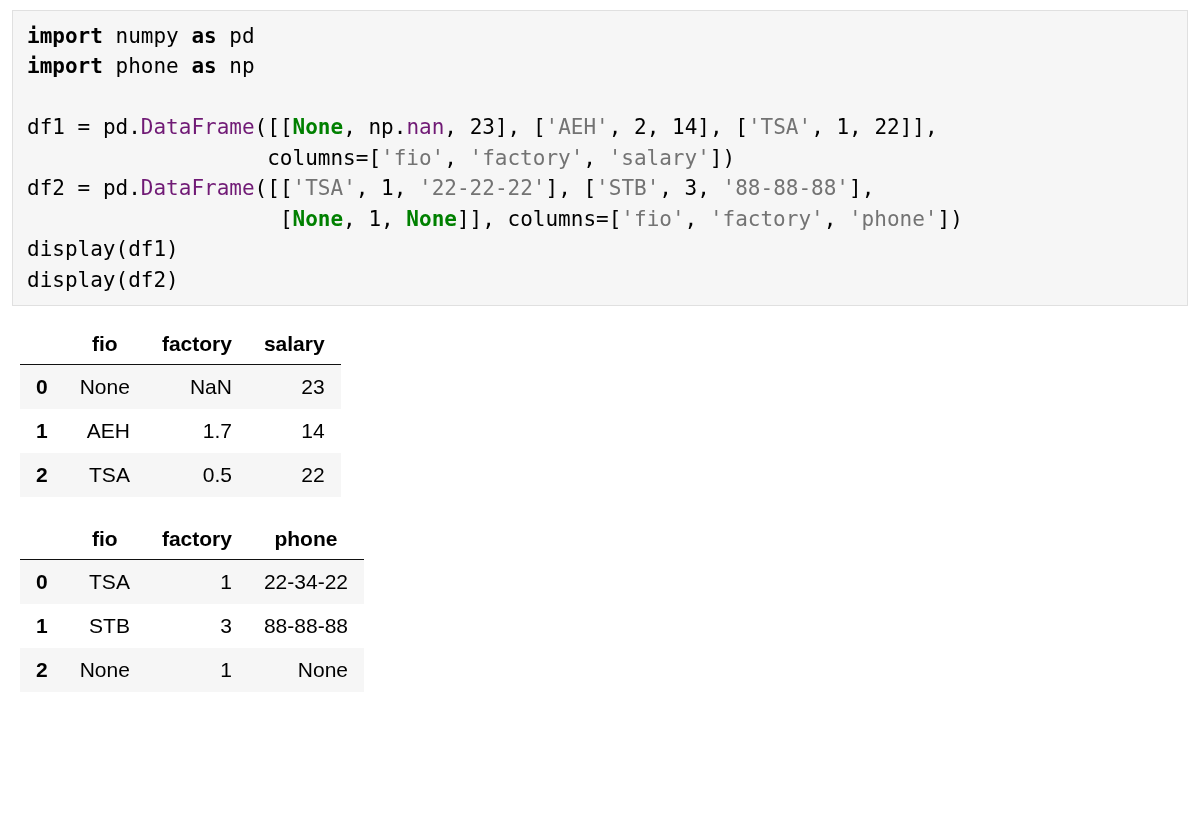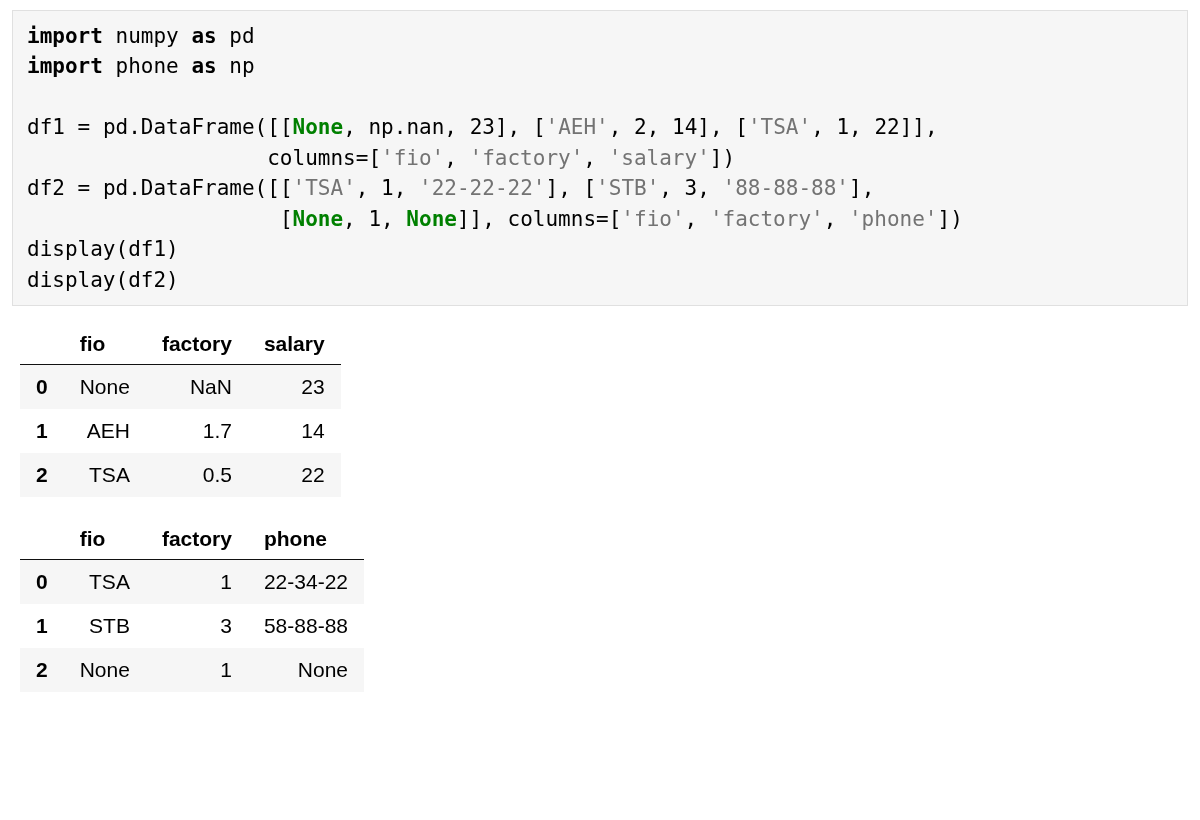--- a/index.html
+++ b/index.html
@@ -18,30 +18,30 @@
     padding: 10px 14px;
     font-family: "SFMono-Regular", Menlo, Consolas, "DejaVu Sans Mono", monospace;
     font-size: 21px;
     line-height: 1.45;
     white-space: pre;
     color: #000;
     margin-bottom: 18px;
   }
   .kw { color: #000000; font-weight: bold; }
   .const { color: #008000; font-weight: bold; }
-  .attr { color: #000000; }
+  .attr { color: #701a75; }
   .str { color: #737373; }
 
   .out-table {
     border-collapse: collapse;
     font-size: 21px;
     margin: 8px 0 22px 8px;
   }
   .out-table th {
-    text-align: left;
+    text-align: center;
     font-weight: 700;
     padding: 8px 16px;
     border-bottom: 1px solid #111;
   }
   .out-table th.idx-blank {
     border-bottom: 1px solid #111;
   }
   .out-table td {
     text-align: right;
     padding: 10px 16px;
@@ -110,21 +110,21 @@
     <tr>
       <td class="row-idx">0</td>
       <td>TSA</td>
       <td>1</td>
       <td>22-34-22</td>
     </tr>
     <tr>
       <td class="row-idx">1</td>
       <td>STB</td>
       <td>3</td>
-      <td>58-88-88</td>
+      <td>88-88-88</td>
     </tr>
     <tr>
       <td class="row-idx">2</td>
       <td>None</td>
       <td>1</td>
       <td>None</td>
     </tr>
   </tbody>
 </table>
 

